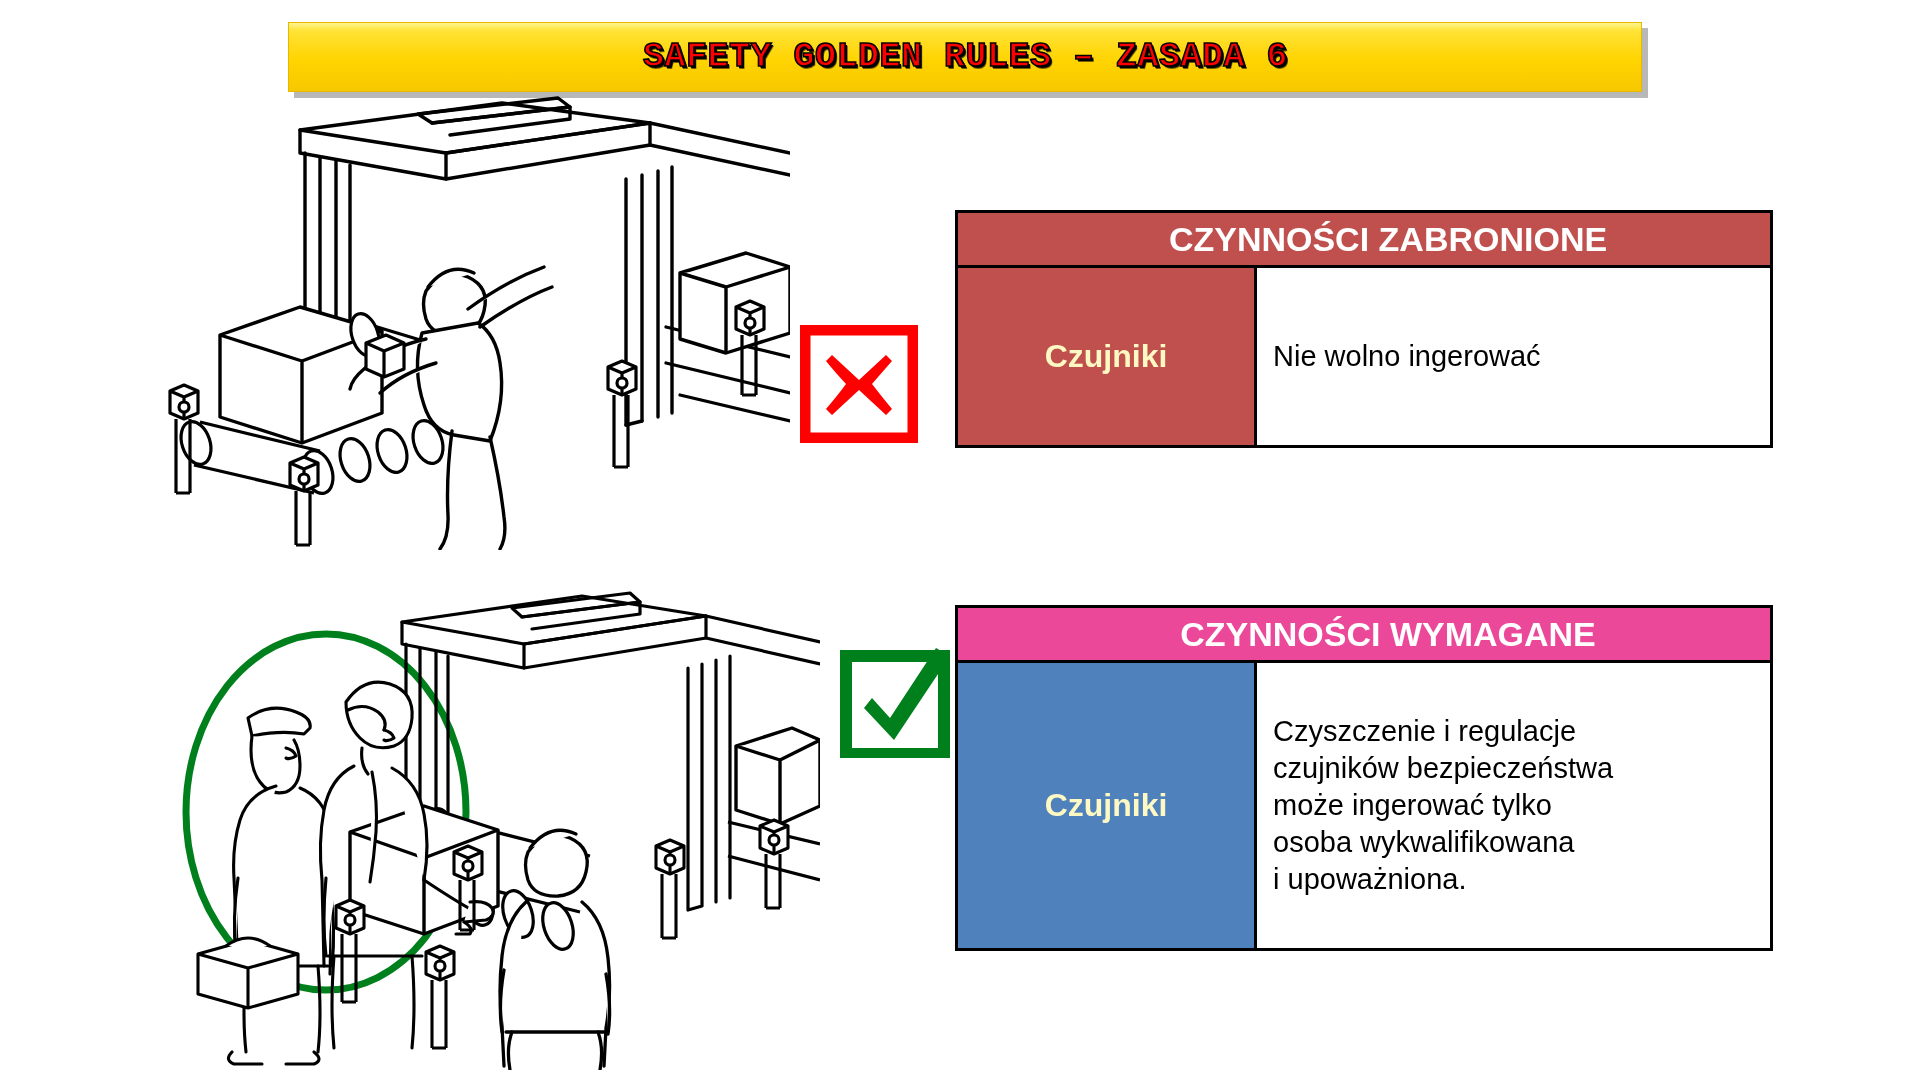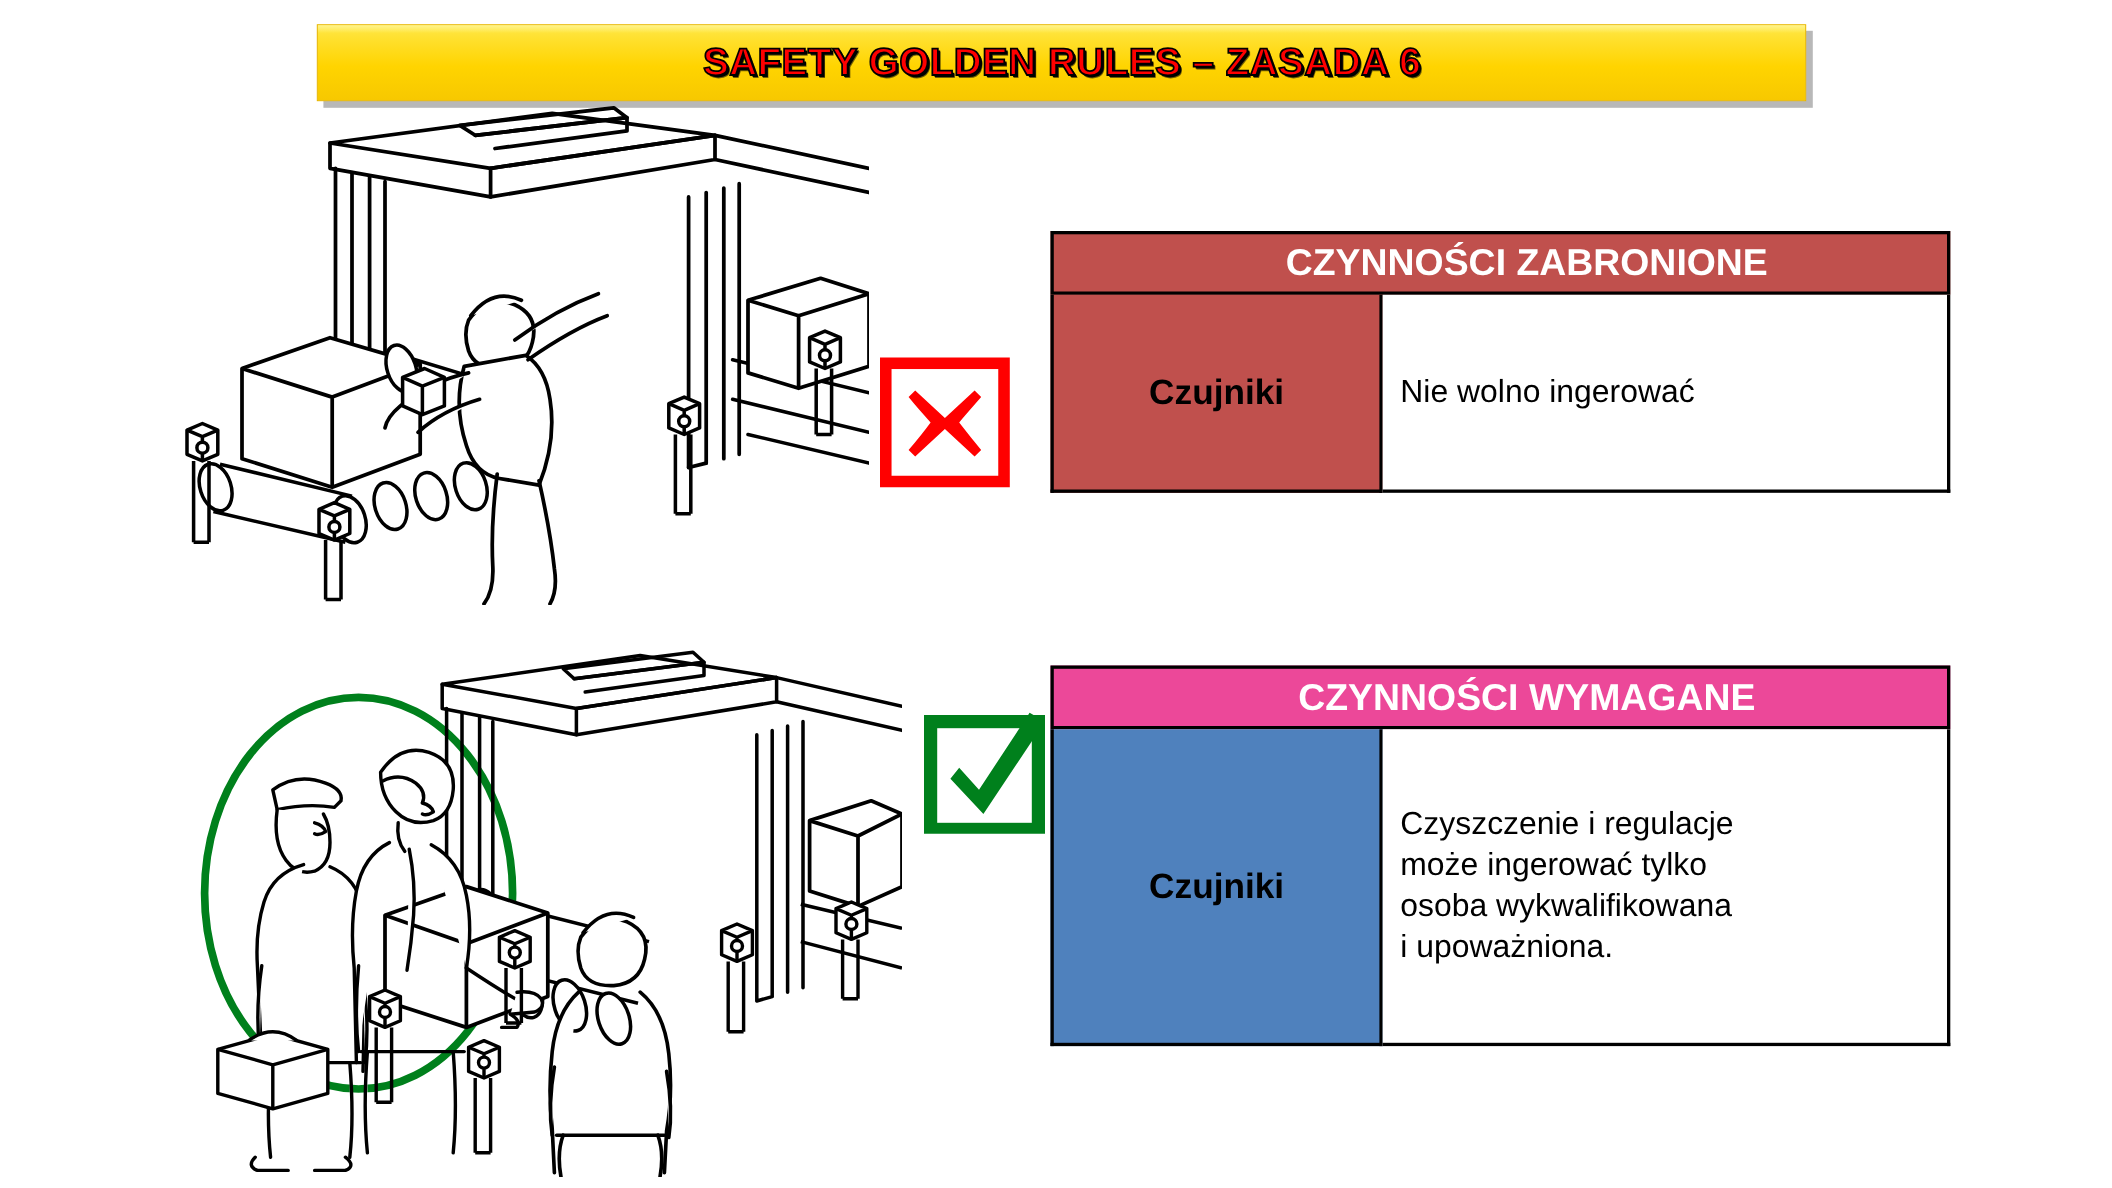--- a/index.html
+++ b/index.html
@@ -23,35 +23,36 @@
   }
   #title-text{
     position:absolute;left:1px;right:0;top:50%;transform:translateY(-50%);
     text-align:center;
     font-size:35px;font-weight:bold;letter-spacing:.5px;
     color:#FF0000;
     -webkit-text-stroke:1.6px #000;
     text-shadow:
       2px 2px 0 #000, 2.5px 2.5px 0 rgba(0,0,0,.55);
     white-space:nowrap;
+    font-family:Liberation Mono, monospace;
   }
   
   .rule-table{position:absolute;border-collapse:collapse;}
   .rule-table .t-head{
     border:3px solid #000;
     color:#fff;font-weight:bold;font-size:34px;
     text-align:center;
     display:flex;align-items:center;justify-content:center;
     box-sizing:border-box;
     padding-left:48px;
   }
   .rule-table .t-body{display:flex;box-sizing:border-box;}
   .rule-table .t-label{
     border:3px solid #000;border-top:none;
-    color:#000000;font-weight:bold;font-size:32px;
+    color:#fef9c3;font-weight:bold;font-size:32px;
     display:flex;align-items:center;justify-content:center;
     box-sizing:border-box;
   }
   .rule-table .t-desc{
     border:3px solid #000;border-top:none;border-left:none;
     background:#fff;color:#000;font-size:29px;line-height:1.28;
     padding:8px 10px 8px 16px;
     display:flex;flex-direction:column;justify-content:center;
     box-sizing:border-box;
   }
@@ -306,18 +307,19 @@
   <rect x="6" y="16" width="98" height="98" fill="none" stroke="#00801C" stroke-width="12"></rect>
   <path d="M24 68 L32 58 L50 78 L96 8 L110 16 L54 100 Z" fill="#00801C"></path>
 </svg>
 
 <div class="rule-table" id="table-required">
   <div class="t-head">CZYNNOŚCI WYMAGANE</div>
   <div class="t-body">
     <div class="t-label">Czujniki</div>
     <div class="t-desc">
       <span>Czyszczenie i regulacje</span>
+      <span>czujników bezpieczeństwa</span>
       <span>może ingerować tylko</span>
       <span>osoba wykwalifikowana</span>
       <span>i upoważniona.</span>
     </div>
   </div>
 </div>
 
 </body></html>

